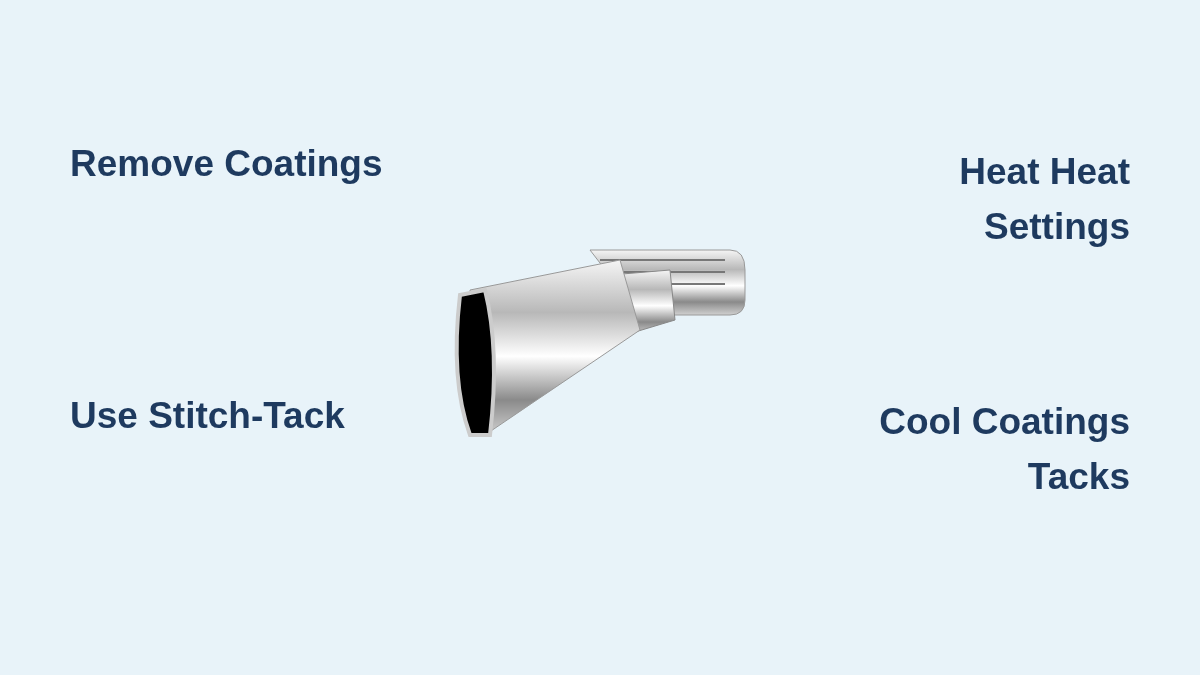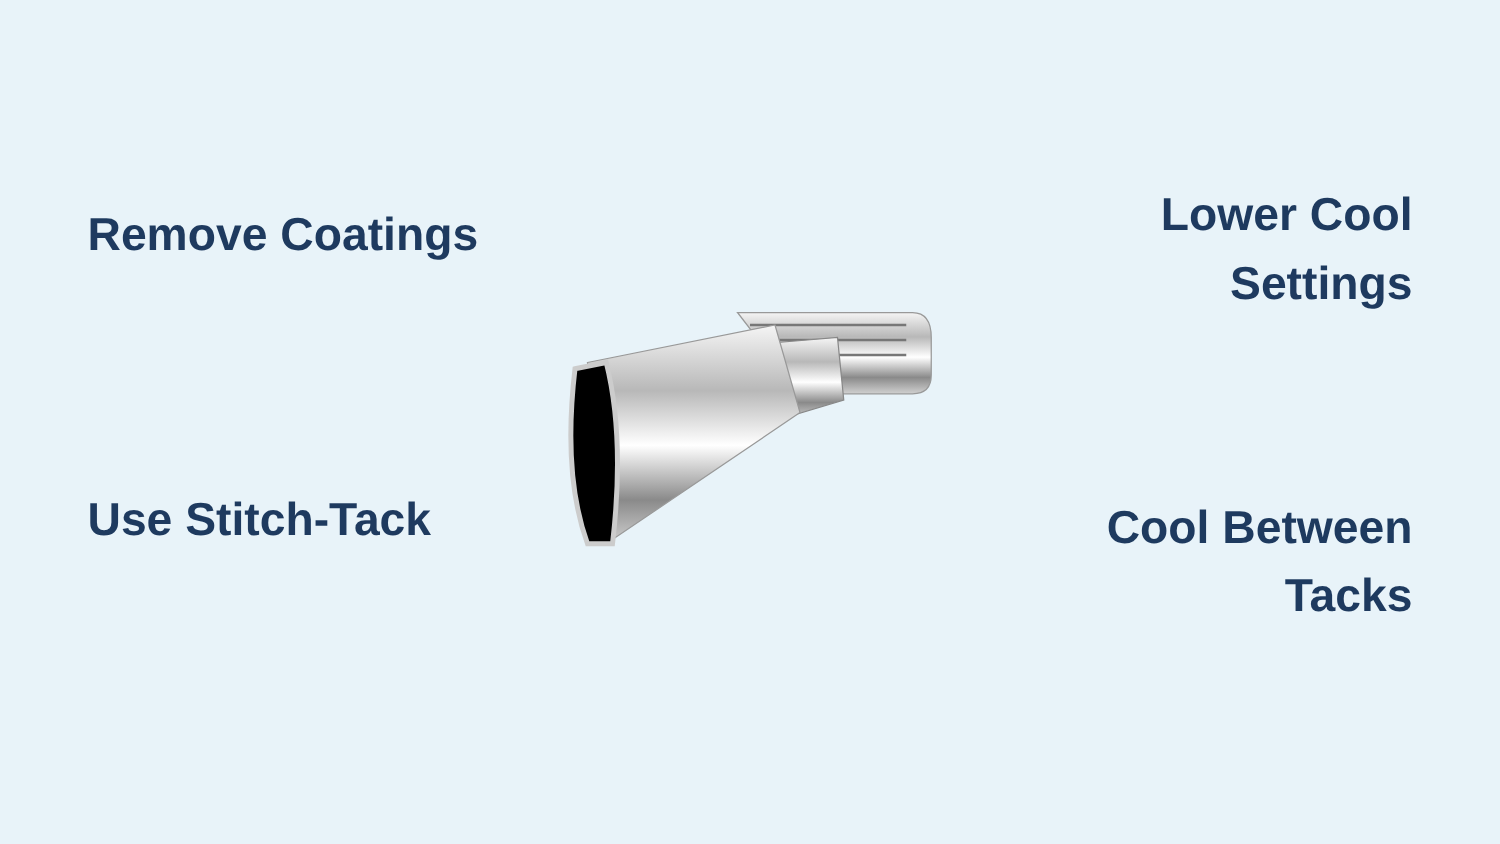--- a/index.html
+++ b/index.html
@@ -12,33 +12,33 @@
     .label {
       position: absolute;
       color: #1e3a5f;
       font-weight: bold;
       font-size: 37px;
       line-height: 55px;
       margin: 0;
     }
     .left { left: 70px; text-align: left; }
     .right { right: 70px; text-align: right; width: 320px; }
-    #tl { top: 160px; }
+    #tl { top: 136px; }
     #tr { top: 144px; }
     #bl { top: 388px; }
     #br { top: 394px; }
     .illus { position: absolute; left: 440px; top: 230px; width: 320px; height: 220px; }
   </style>
 </head>
 <body>
 
 <h2 id="tl" class="label left">Remove Coatings</h2>
-<h2 id="tr" class="label right">Lower Cool Settings</h2>
+<h2 id="tr" class="label right">Heat Heat Settings</h2>
 <h2 id="bl" class="label left">Use Stitch-Tack</h2>
-<h2 id="br" class="label right">Cool Between Tacks</h2>
+<h2 id="br" class="label right">Cool Coatings Tacks</h2>
 
 <div class="illus">
   <svg width="320" height="220" viewBox="0 0 320 220">
     <defs>
       <linearGradient id="metal" x1="0" y1="0" x2="0" y2="1">
         <stop offset="0" stop-color="#f5f5f5"></stop>
         <stop offset="0.3" stop-color="#b8b8b8"></stop>
         <stop offset="0.55" stop-color="#ffffff"></stop>
         <stop offset="0.8" stop-color="#8a8a8a"></stop>
         <stop offset="1" stop-color="#d0d0d0"></stop>

